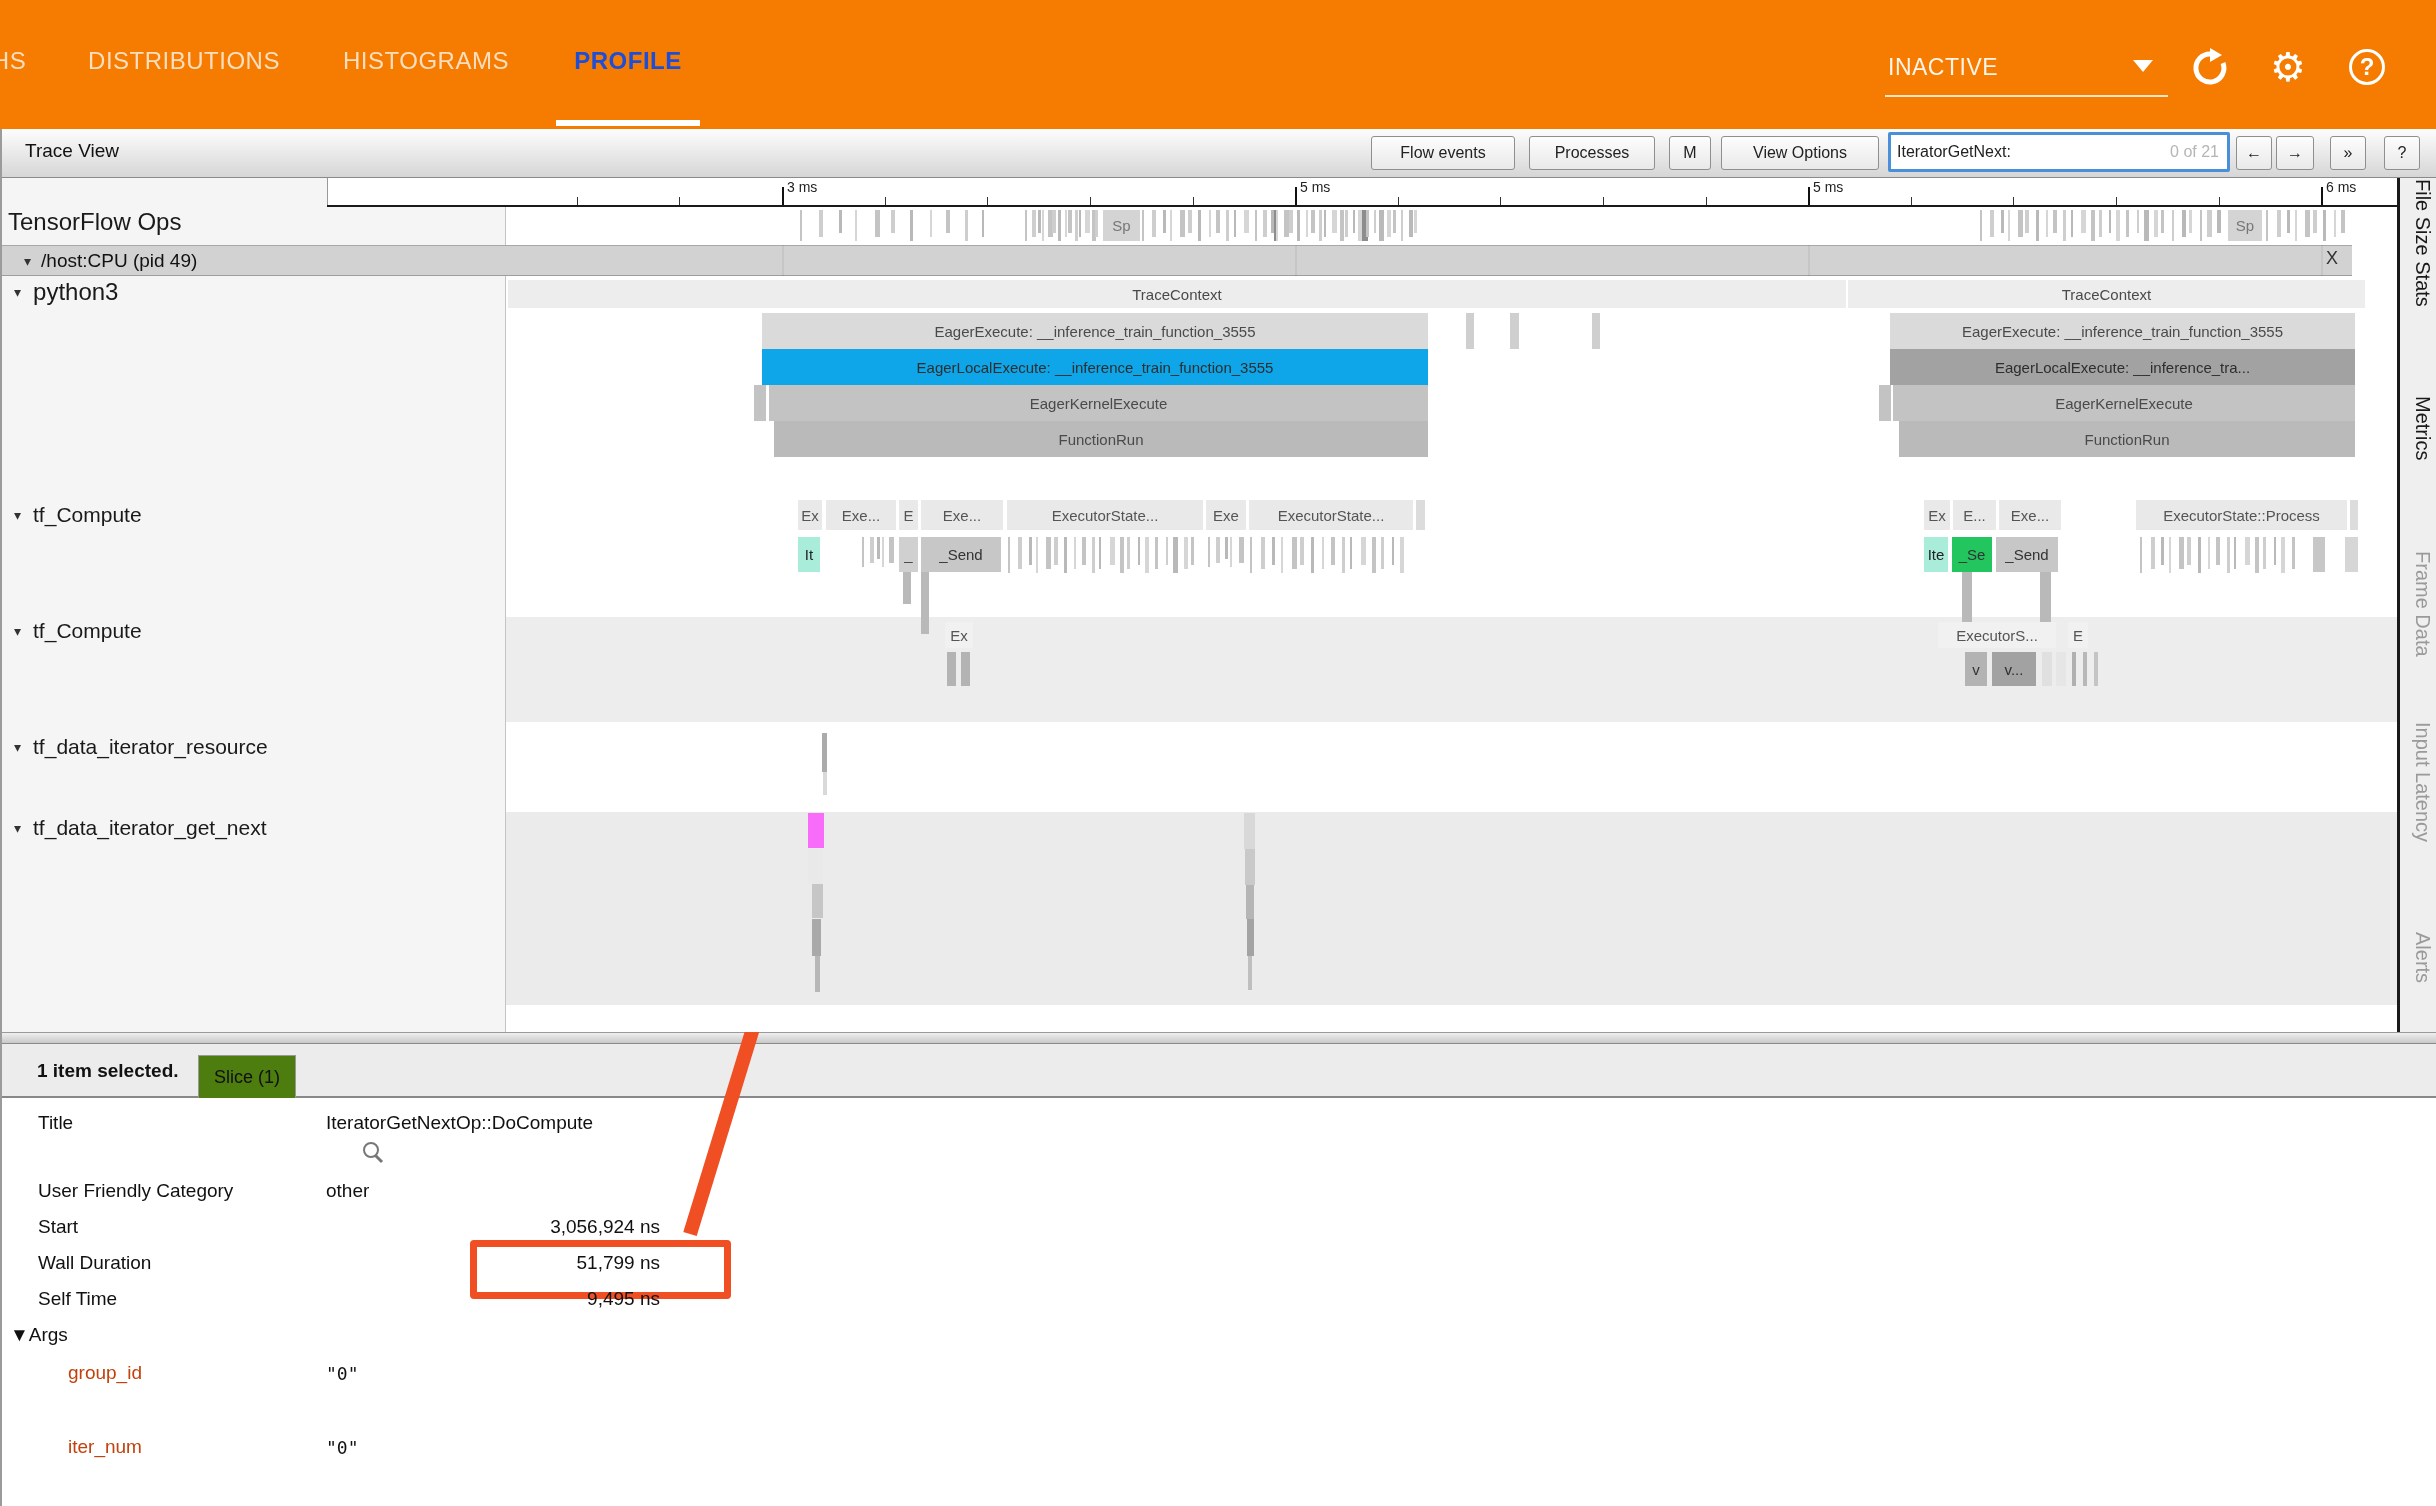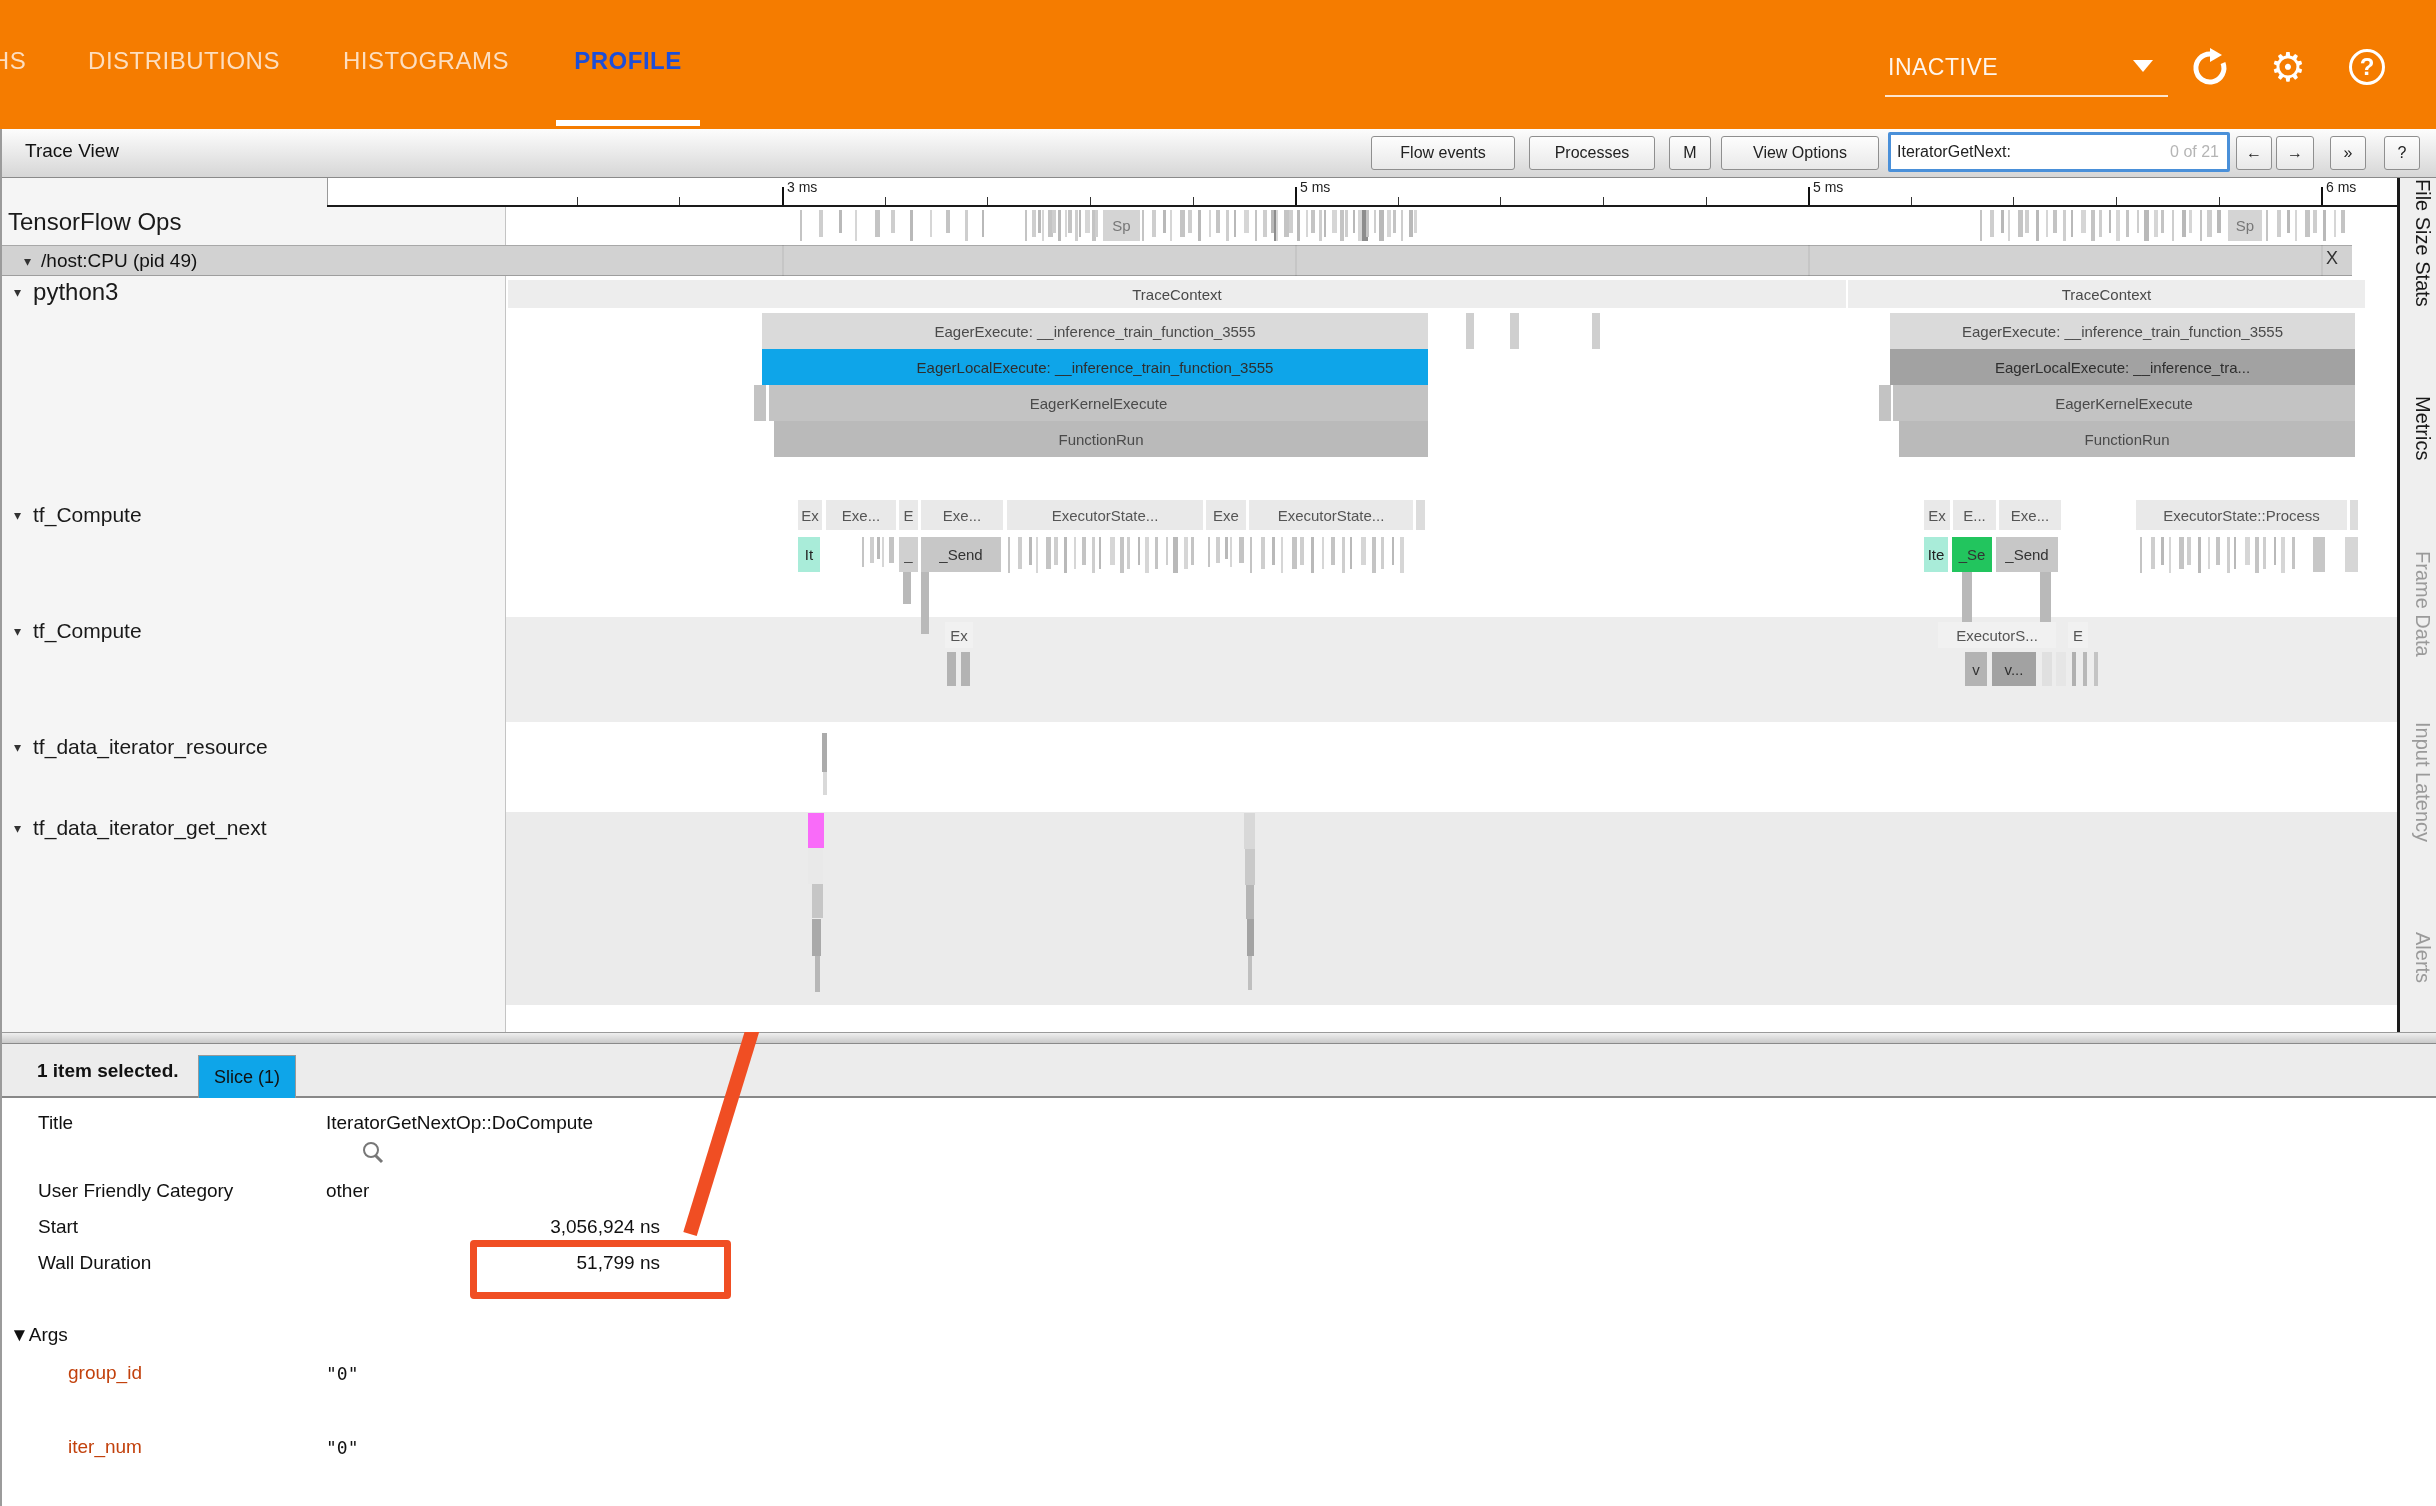--- a/index.html
+++ b/index.html
@@ -60,21 +60,21 @@
     display:flex;align-items:center;justify-content:center;color:#8a8a8a;cursor:pointer;}
   .palItem:last-child{border-bottom:none;}
   .palSel{background:#ececec;border:2px solid #9a9a9a;border-radius:6px;margin:2px;}
   #palHandle{height:20px;background:repeating-linear-gradient(#f4f4f2 0 2px,#c9c9c9 2px 4px);
     margin:3px 8px;border-bottom:none;}
   
   #divider{left:0;top:1032px;width:2436px;height:12px;background:linear-gradient(#efefef,#c9c9c9);
     border-top:1px solid #9a9a9a;border-bottom:1px solid #8a8a8a;box-sizing:border-box;}
   #detailHeader{left:0;top:1044px;width:2436px;height:54px;background:#ececec;border-bottom:2px solid #888;box-sizing:border-box;}
   #selectedText{left:37px;top:1060px;font-size:19px;font-weight:bold;color:#111;}
-  #sliceTab{left:198px;top:1055px;width:98px;height:43px;background:#0ea5e9;border:1px solid #999;border-bottom:none;
+  #sliceTab{left:198px;top:1055px;width:98px;height:43px;background:#4d7c0f;border:1px solid #999;border-bottom:none;
     box-sizing:border-box;display:flex;align-items:center;justify-content:center;font-size:18px;color:#111;cursor:pointer;}
   .dRow{left:0;width:800px;height:34px;display:flex;align-items:center;}
   .dLabel{position:absolute;left:38px;font-size:19px;color:#111;white-space:nowrap;}
   .dValueL{position:absolute;left:326px;font-size:19px;color:#111;white-space:nowrap;}
   .dValueR{position:absolute;left:326px;width:334px;text-align:right;font-size:19px;color:#111;white-space:nowrap;}
   .dMono{font-family:"DejaVu Sans Mono",monospace;font-size:18px;}
   .argName{position:absolute;left:68px;font-size:19px;color:#c2410c;}
   #annotBox{left:470px;top:1240px;width:247px;height:45px;border:7px solid #F04E23;border-radius:4px;}
   #arrowSvg{left:0;top:0;width:2436px;height:1506px;pointer-events:none;}
   #leftEdge{left:0;top:129px;width:2px;height:1377px;background:#9b9b9b;}
@@ -465,20 +465,24 @@
       <div class="dValueL">other</div>
     </div>
     <div class="abs dRow" style="top: 1210px;">
       <div class="dLabel">Start</div>
       <div class="dValueR">3,056,924 ns</div>
     </div>
     <div class="abs dRow" style="top: 1246px;">
       <div class="dLabel">Wall Duration</div>
       <div class="dValueR">51,799 ns</div>
     </div>
+    <div class="abs dRow" style="top: 1282px;">
+      <div class="dLabel">Self Time</div>
+      <div class="dValueR">9,495 ns</div>
+    </div>
     <div class="abs dRow" style="top: 1318px;">
       <div style="position: absolute; left: 10px; font-size: 19px; color: rgb(17, 17, 17);">▼Args</div>
     </div>
     <div class="abs dRow" style="top: 1356px;">
       <div class="argName">group_id</div>
       <div class="dValueL dMono">"0"</div>
     </div>
     <div class="abs dRow" style="top: 1430px;">
       <div class="argName">iter_num</div>
       <div class="dValueL dMono">"0"</div>

